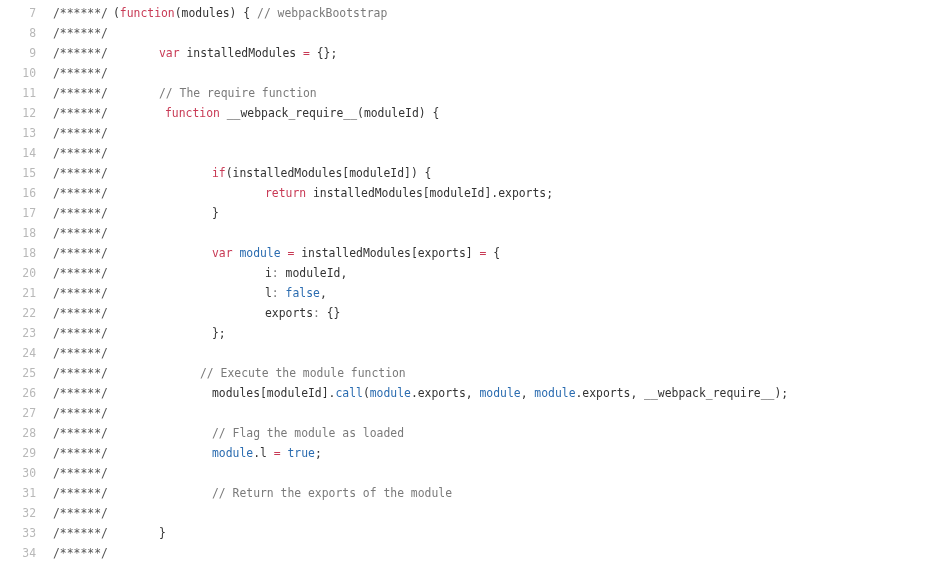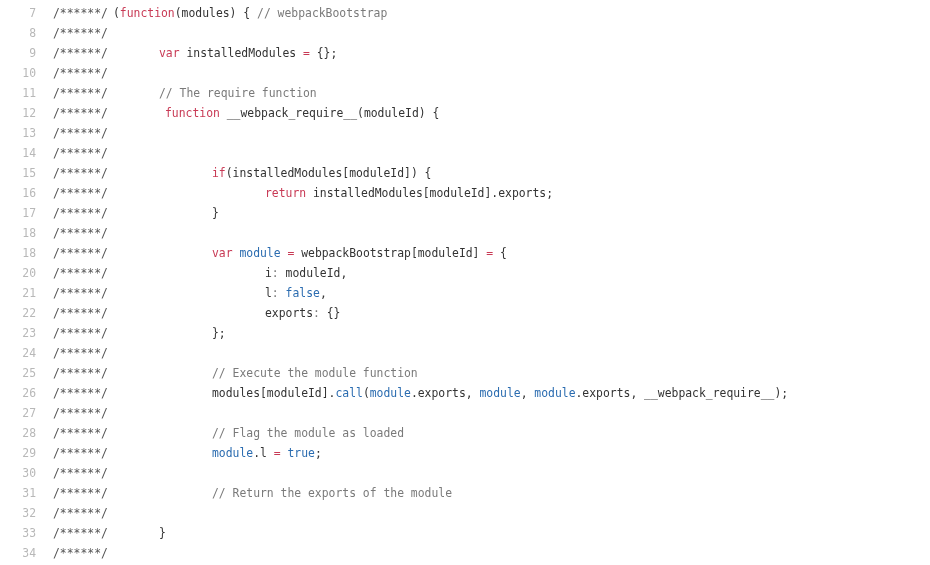--- a/index.html
+++ b/index.html
@@ -33,27 +33,27 @@
     <div class="line"><span class="ln">9</span><span class="marker">/******/</span><span class="content" style="left: 159px;"><span class="kw">var</span><span class="pn"> installedModules </span><span class="op">=</span><span class="pn"> {};</span></span></div>
     <div class="line"><span class="ln">10</span><span class="marker">/******/</span><span class="content" style="left: 113px;"></span></div>
     <div class="line"><span class="ln">11</span><span class="marker">/******/</span><span class="content" style="left: 159px;"><span class="cm">// The require function</span></span></div>
     <div class="line"><span class="ln">12</span><span class="marker">/******/</span><span class="content" style="left: 165px;"><span class="kw">function</span><span class="pn"> __webpack_require__(moduleId) {</span></span></div>
     <div class="line"><span class="ln">13</span><span class="marker">/******/</span><span class="content" style="left: 113px;"></span></div>
     <div class="line"><span class="ln">14</span><span class="marker">/******/</span></div>
     <div class="line"><span class="ln">15</span><span class="marker">/******/</span><span class="content" style="left: 212px;"><span class="kw">if</span><span class="pn">(installedModules[moduleId]) {</span></span></div>
     <div class="line"><span class="ln">16</span><span class="marker">/******/</span><span class="content" style="left: 265px;"><span class="kw">return</span><span class="pn"> installedModules[moduleId].exports;</span></span></div>
     <div class="line"><span class="ln">17</span><span class="marker">/******/</span><span class="content" style="left: 212px;"><span class="pn">}</span></span></div>
     <div class="line"><span class="ln">18</span><span class="marker">/******/</span></div>
-    <div class="line"><span class="ln">18</span><span class="marker">/******/</span><span class="content" style="left: 212px;"><span class="kw">var</span><span class="pn"> </span><span class="id">module</span><span class="pn"> </span><span class="op">=</span><span class="pn"> webpackBootstrap[moduleId] </span><span class="op">=</span><span class="pn"> {</span></span></div>
+    <div class="line"><span class="ln">18</span><span class="marker">/******/</span><span class="content" style="left: 212px;"><span class="kw">var</span><span class="pn"> </span><span class="id">module</span><span class="pn"> </span><span class="op">=</span><span class="pn"> installedModules[exports] </span><span class="op">=</span><span class="pn"> {</span></span></div>
     <div class="line"><span class="ln">20</span><span class="marker">/******/</span><span class="content" style="left: 265px;"><span class="pn">i</span><span class="cm">:</span><span class="pn"> moduleId,</span></span></div>
     <div class="line"><span class="ln">21</span><span class="marker">/******/</span><span class="content" style="left: 265px;"><span class="pn">l</span><span class="cm">:</span><span class="pn"> </span><span class="lit">false</span><span class="pn">,</span></span></div>
     <div class="line"><span class="ln">22</span><span class="marker">/******/</span><span class="content" style="left: 265px;"><span class="pn">exports</span><span class="cm">:</span><span class="pn"> {}</span></span></div>
     <div class="line"><span class="ln">23</span><span class="marker">/******/</span><span class="content" style="left: 212px;"><span class="pn">};</span></span></div>
     <div class="line"><span class="ln">24</span><span class="marker">/******/</span><span class="content" style="left: 113px;"></span></div>
-    <div class="line"><span class="ln">25</span><span class="marker">/******/</span><span class="content" style="left: 212px;"><span class="cm">// Execute the module function</span></span></div>
+    <div class="line"><span class="ln">25</span><span class="marker">/******/</span><span class="content" style="left: 200px;"><span class="cm">// Execute the module function</span></span></div>
     <div class="line"><span class="ln">26</span><span class="marker">/******/</span><span class="content" style="left: 212px;"><span class="pn">modules[moduleId].</span><span class="id">call</span><span class="pn">(</span><span class="id">module</span><span class="pn">.exports, </span><span class="id">module</span><span class="pn">, </span><span class="id">module</span><span class="pn">.exports, __webpack_require__);</span></span></div>
     <div class="line"><span class="ln">27</span><span class="marker">/******/</span><span class="content" style="left: 113px;"></span></div>
     <div class="line"><span class="ln">28</span><span class="marker">/******/</span><span class="content" style="left: 212px;"><span class="cm">// Flag the module as loaded</span></span></div>
     <div class="line"><span class="ln">29</span><span class="marker">/******/</span><span class="content" style="left: 212px;"><span class="id">module</span><span class="pn">.l </span><span class="op">=</span><span class="pn"> </span><span class="lit">true</span><span class="pn">;</span></span></div>
     <div class="line"><span class="ln">30</span><span class="marker">/******/</span><span class="content" style="left: 113px;"></span></div>
     <div class="line"><span class="ln">31</span><span class="marker">/******/</span><span class="content" style="left: 212px; text-align: right;"><span class="cm">// Return the exports of the module</span></span></div>
     <div class="line"><span class="ln">32</span><span class="marker">/******/</span></div>
     <div class="line"><span class="ln">33</span><span class="marker">/******/</span><span class="content" style="left: 159px;"><span class="pn">}</span></span></div>
     <div class="line"><span class="ln">34</span><span class="marker">/******/</span><span class="content" style="left: 113px;"></span></div>
   </div>

